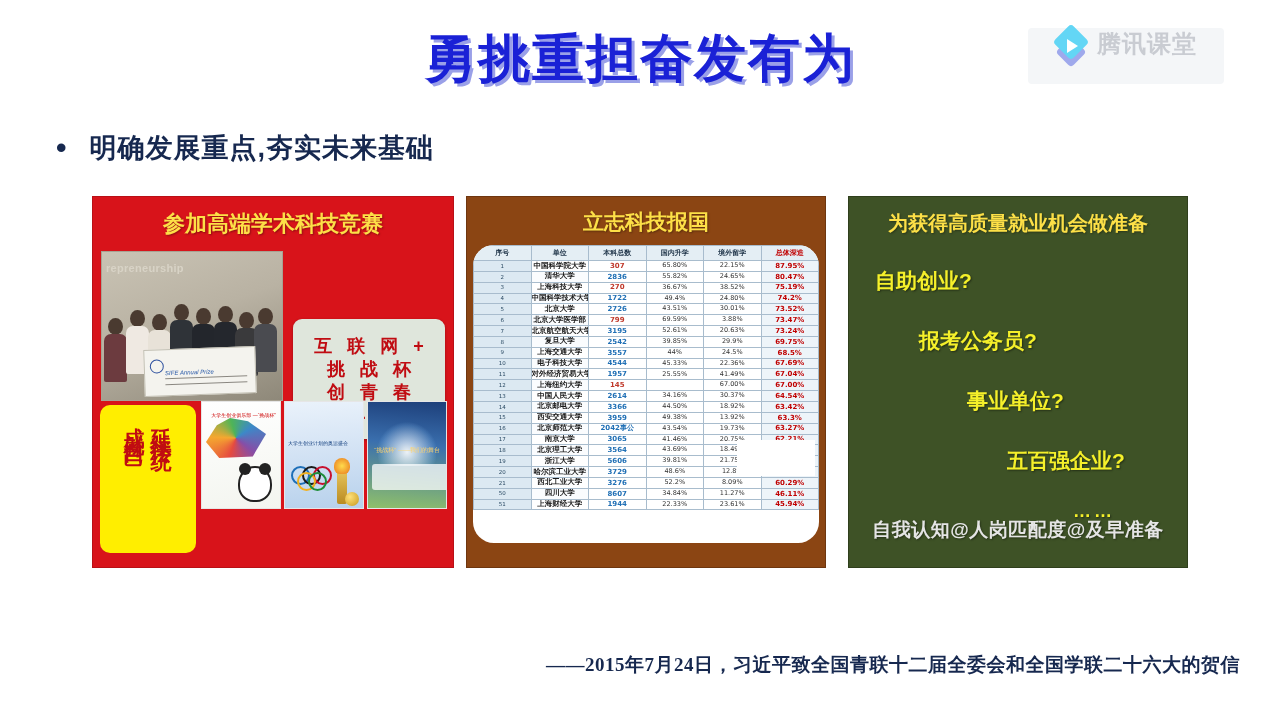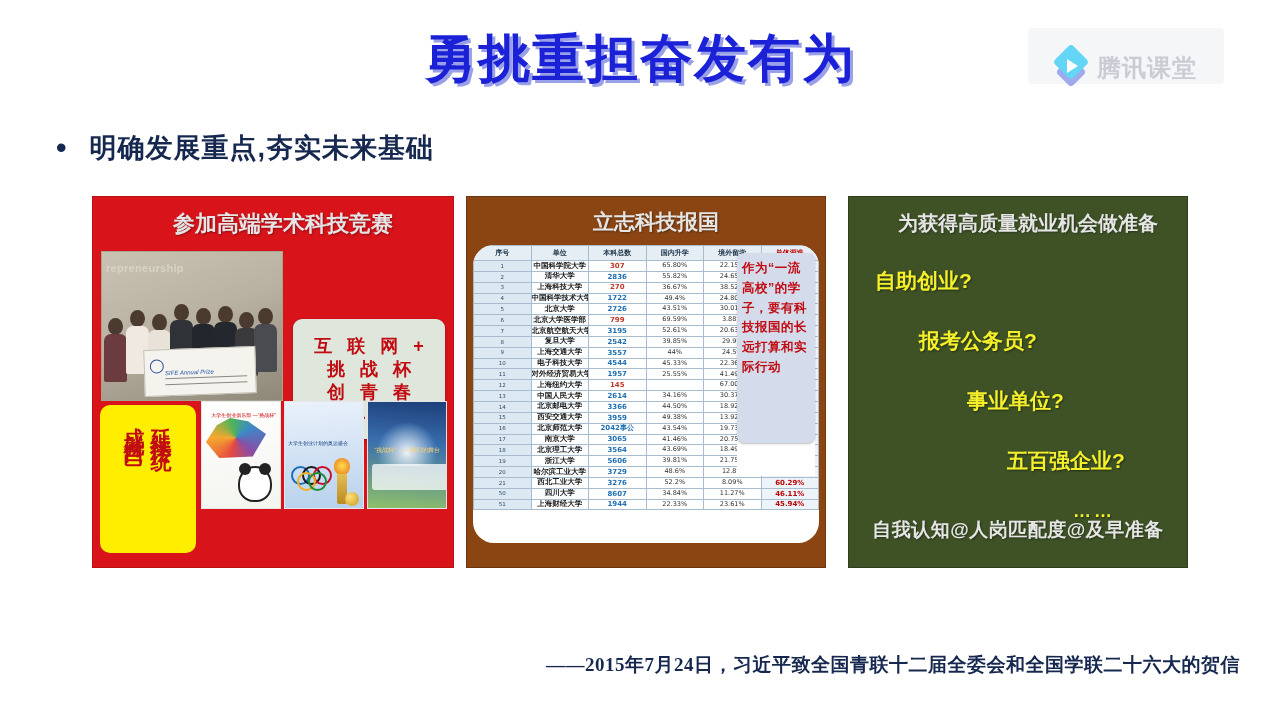--- a/index.html
+++ b/index.html
@@ -13,21 +13,21 @@
 
   
   .title{
     position:absolute;left:0;top:24px;width:1280px;text-align:center;
     font-size:52px;font-weight:bold;color:#1a21d6;letter-spacing:2px;
     text-shadow:3px 3px 0 #9aa0e8;
     font-family:"DejaVu Sans","Liberation Sans",sans-serif;
   }
   .logo{
     position:absolute;right:56px;top:28px;width:196px;height:56px;
-    background:#f4f6f8;border-radius:4px;display:flex;align-items:flex-end;
+    background:#f4f6f8;border-radius:4px;display:flex;align-items:flex-start;
     justify-content:center;gap:8px;
   }
   .logo-mark{position:relative;width:34px;height:36px;}
   .logo-mark .dia{
     position:absolute;left:3px;top:1px;width:26px;height:26px;background:#63d6f5;
     transform:rotate(45deg);border-radius:4px;
   }
   .logo-mark .dia2{
     position:absolute;left:5px;top:13px;width:22px;height:22px;background:#8f9bea;
     transform:rotate(45deg);border-radius:4px;opacity:.85;
@@ -41,22 +41,22 @@
   
   .subtitle{
     position:absolute;left:56px;top:130px;font-size:27px;font-weight:bold;
     color:#16284f;letter-spacing:1px;display:flex;align-items:center;gap:22px;
   }
   .subtitle .bullet{font-size:30px;line-height:1;}
 
   
   .panel{position:absolute;top:196px;height:372px;box-sizing:border-box;}
   .panel-head{
-    width:100%;text-align:center;color:#e5e5e5;font-weight:bold;
-    text-shadow:1px 1px 2px rgba(0,0,0,.35);box-sizing:border-box;margin-left:10px;
+    width:100%;text-align:center;color:#fde047;font-weight:bold;
+    text-shadow:1px 1px 2px rgba(0,0,0,.35);box-sizing:border-box;
   }
 
   
   #p1{left:92px;width:362px;background:#d8131a;border:1px solid #b91016;}
   #p1 .panel-head{font-size:22px;padding:12px 0 10px;}
   .p1-body{position:relative;height:302px;}
   .photo-main{
     position:absolute;left:8px;top:2px;width:180px;height:148px;overflow:hidden;
     background:linear-gradient(160deg,#c9c3b4 0%,#b9b2a3 45%,#8e8879 100%);
     border:1px solid #a8a293;
@@ -475,21 +475,20 @@
               <td class="idx">51</td>
               <td class="uni">上海财经大学</td>
               <td class="num">1944</td>
               <td class="pct">22.33%</td>
               <td class="pct">23.61%</td>
               <td class="tot">45.94%</td>
             </tr>
           </tbody>
       </table>
       <div class="bluebox-tail"></div>
-      <div class="bluebox">作为“一流高校”的学子，要有科技报国的长远打算和实际行动</div>
     </div>
   </div>
 
   <div class="panel" id="p3">
     <div class="panel-head">为获得高质量就业机会做准备</div>
     <div class="p3-body">
       <div class="opt opt1">自助创业?</div>
       <div class="opt opt2">报考公务员?</div>
       <div class="opt opt3">事业单位?</div>
       <div class="opt opt4">五百强企业?</div>

